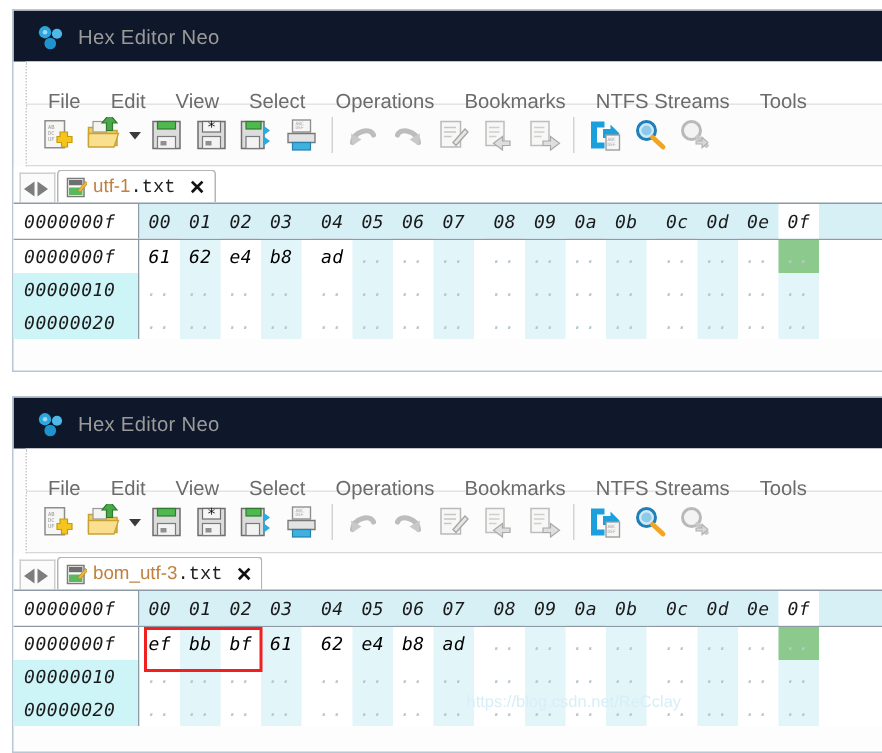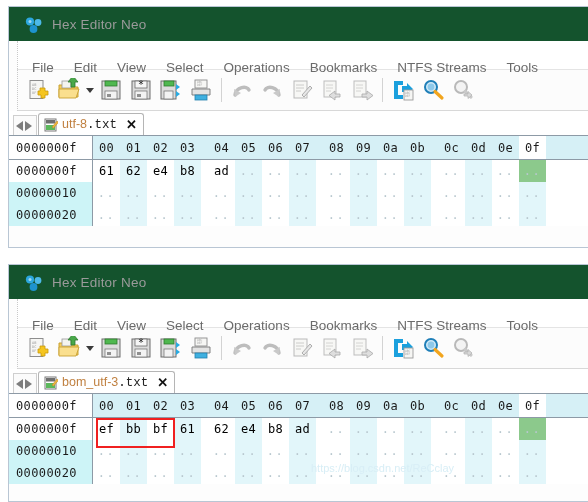--- a/index.html
+++ b/index.html
@@ -24,21 +24,21 @@
   }
   .win1 { top: 6px;  height: 242px; }
   .win2 { top: 264px; height: 238px; }
 
   
   .titlebar {
     height: 34px;
     display: flex;
     align-items: center;
     padding-left: 14px;
-    background: #14532d;
+    background: #0f172a;
     box-sizing: border-box;
   }
   .logo { width: 20px; height: 18px; margin-right: 9px; flex: 0 0 auto; }
   .title-text {
     font-size: 13.5px;
     color: #9a9a9a;
     letter-spacing: .2px;
     white-space: nowrap;
   }
 
@@ -138,21 +138,21 @@
   }
 
   
   .hexview {
     font-family: "DejaVu Sans Mono", "Liberation Mono", monospace;
     font-size: 12px;
     background: #ffffff;
     border-top: 1px solid #8d9aa6;
     position: relative;
   }
-  .hexrow { display: flex; height: 22px; align-items: stretch; }
+  .hexrow { display: flex; height: 22px; align-items: stretch; font-style: italic; }
   .hexrow.header { height: 23px; border-bottom: 1px solid #8d9aa6; }
 
   .gutter {
     width: 84px;
     flex: 0 0 84px;
     display: flex; align-items: center;
     padding-left: 7px;
     box-sizing: border-box;
     color: #1b1b1b;
     letter-spacing: .4px;
@@ -372,21 +372,21 @@
       <span class="tab">
         <span class="tab-icon">
           <svg viewBox="0 0 14 14" width="14" height="14">
             <rect x="1" y="1" width="11" height="12" fill="#fdfdfd" stroke="#7a7a7a" stroke-width="1"></rect>
             <rect x="2" y="2" width="9" height="3.5" fill="#6f6f6f"></rect>
             <rect x="2" y="7" width="9" height="5" fill="#5cb85c"></rect>
             <path d="M8 9 L13 3 L14.5 4.3 L9.4 10.2 Z" fill="#f0b43c" stroke="#b8862a" stroke-width=".5"></path>
           </svg>
         </span>
         <span class="tab-label">
-          <span class="fname">utf-8</span><span class="fext">.txt</span>
+          <span class="fname">utf-1</span><span class="fext">.txt</span>
         </span>
         <span class="tab-close">✕</span>
       </span>
     </div>
 
     <div class="hexview">
 
       <div class="hexrow header">
         <span class="gutter">0000000f</span>
         <span class="cells hdr">

